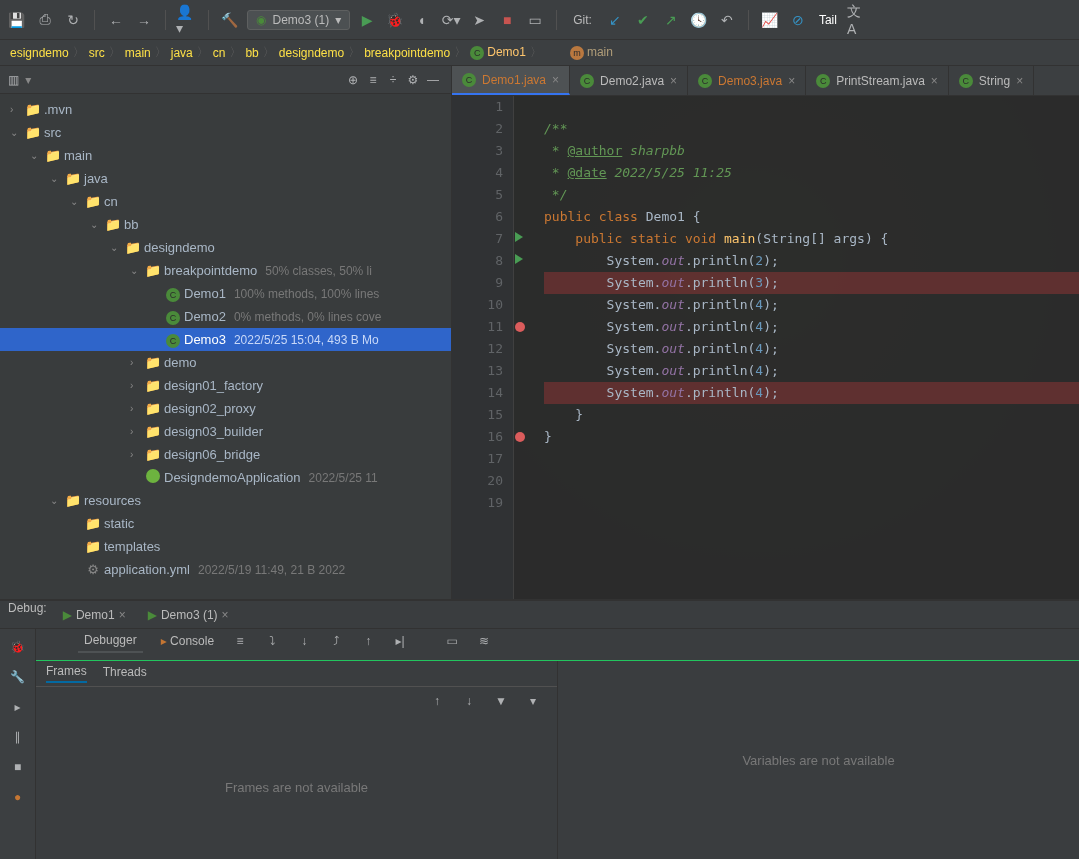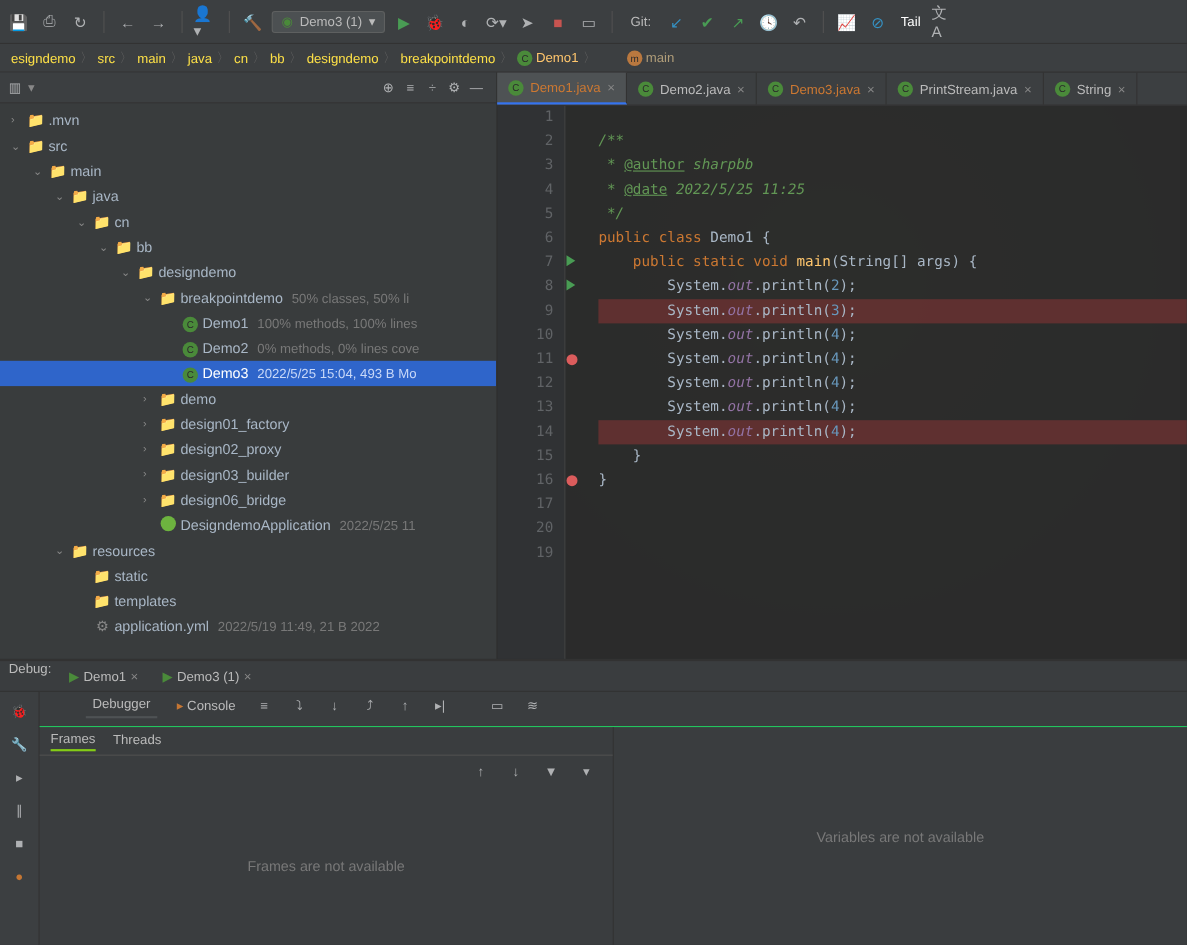--- a/index.html
+++ b/index.html
@@ -170,21 +170,21 @@
 }
 .dbg-left .sbtn { width: 24px; height: 24px; display:flex; align-items:center;
   justify-content:center; color:#afb1b3; cursor:pointer; }
 .dbg-left .sbtn.bug { color: #499c54; }
 .dbg-left .sbtn.orange { color: #c57633; }
 .frames-panel { flex: 1; border-right: 1px solid #323232; display: flex; flex-direction: column; }
 .vars-panel { flex: 1; display: flex; flex-direction: column; }
 .sub-tabs { height: 26px; display: flex; align-items: center;
   border-bottom: 1px solid #515151; padding: 0 10px; gap: 16px; }
 .sub-tab { color: #bbbbbb; cursor: pointer; padding-bottom: 3px; }
-.sub-tab.active { border-bottom: 2px solid #84cc16; }
+.sub-tab.active { border-bottom: 2px solid #0369a1; }
 .frames-toolbar { height: 28px; display: flex; align-items: center;
   justify-content: flex-end; gap: 8px; padding: 0 12px; }
 .placeholder { flex: 1; display: flex; align-items: center;
   justify-content: center; color: #787878; font-size: 13px; }
 .debugger-tab-row { display: flex; align-items: center; gap: 12px; padding-left: 6px; }
 .dtab2 { color: #bbbbbb; cursor: pointer; padding: 4px 6px; }
 .dtab2.active { border-bottom: 2px solid #4e5254; }
 </style>
 </head>
 <body>

